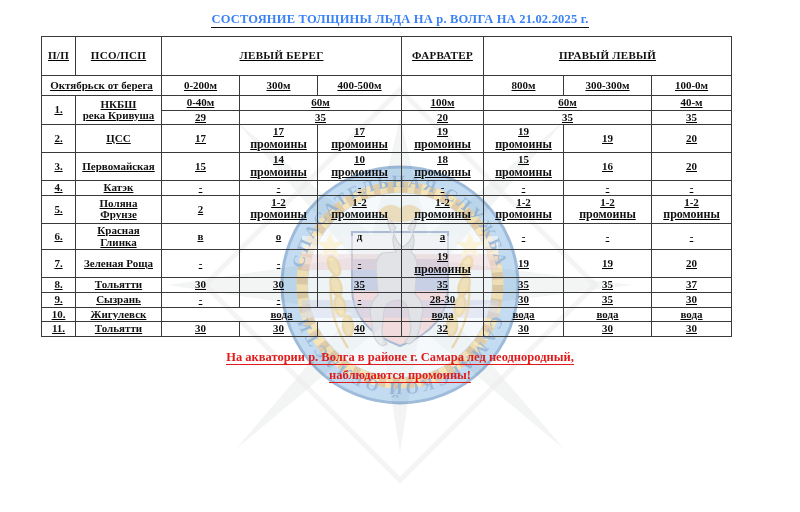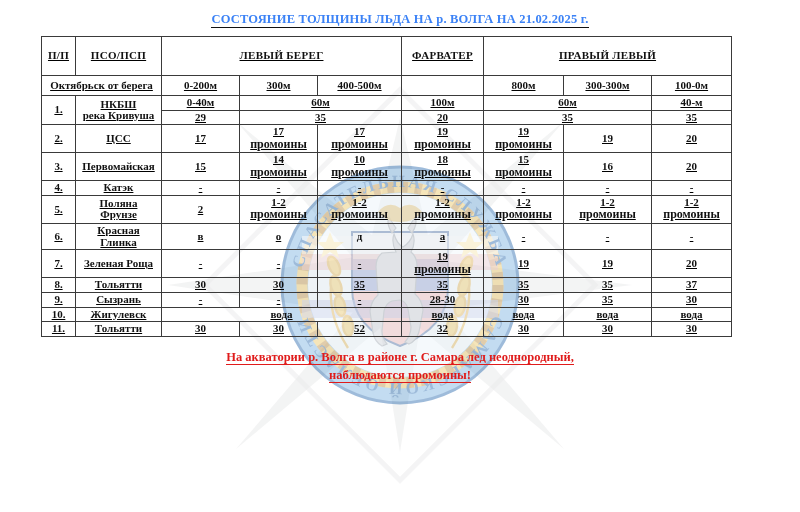--- a/index.html
+++ b/index.html
@@ -518,21 +518,21 @@
           <tr>
             <td class="idx num">11.</td>
             <td class="psp name">Тольятти</td>
             <td class="c1 num">
               <span class="val-main">30</span>
             </td>
             <td class="c2 num">
               <span class="val-main">30</span>
             </td>
             <td class="c3 num">
-              <span class="val-main">52</span>
+              <span class="val-main">40</span>
             </td>
             <td class="cf num">
               <span class="val-main">32</span>
             </td>
             <td class="c5 num">
               <span class="val-main">30</span>
             </td>
             <td class="c6 num">
               <span class="val-main">30</span>
             </td>

